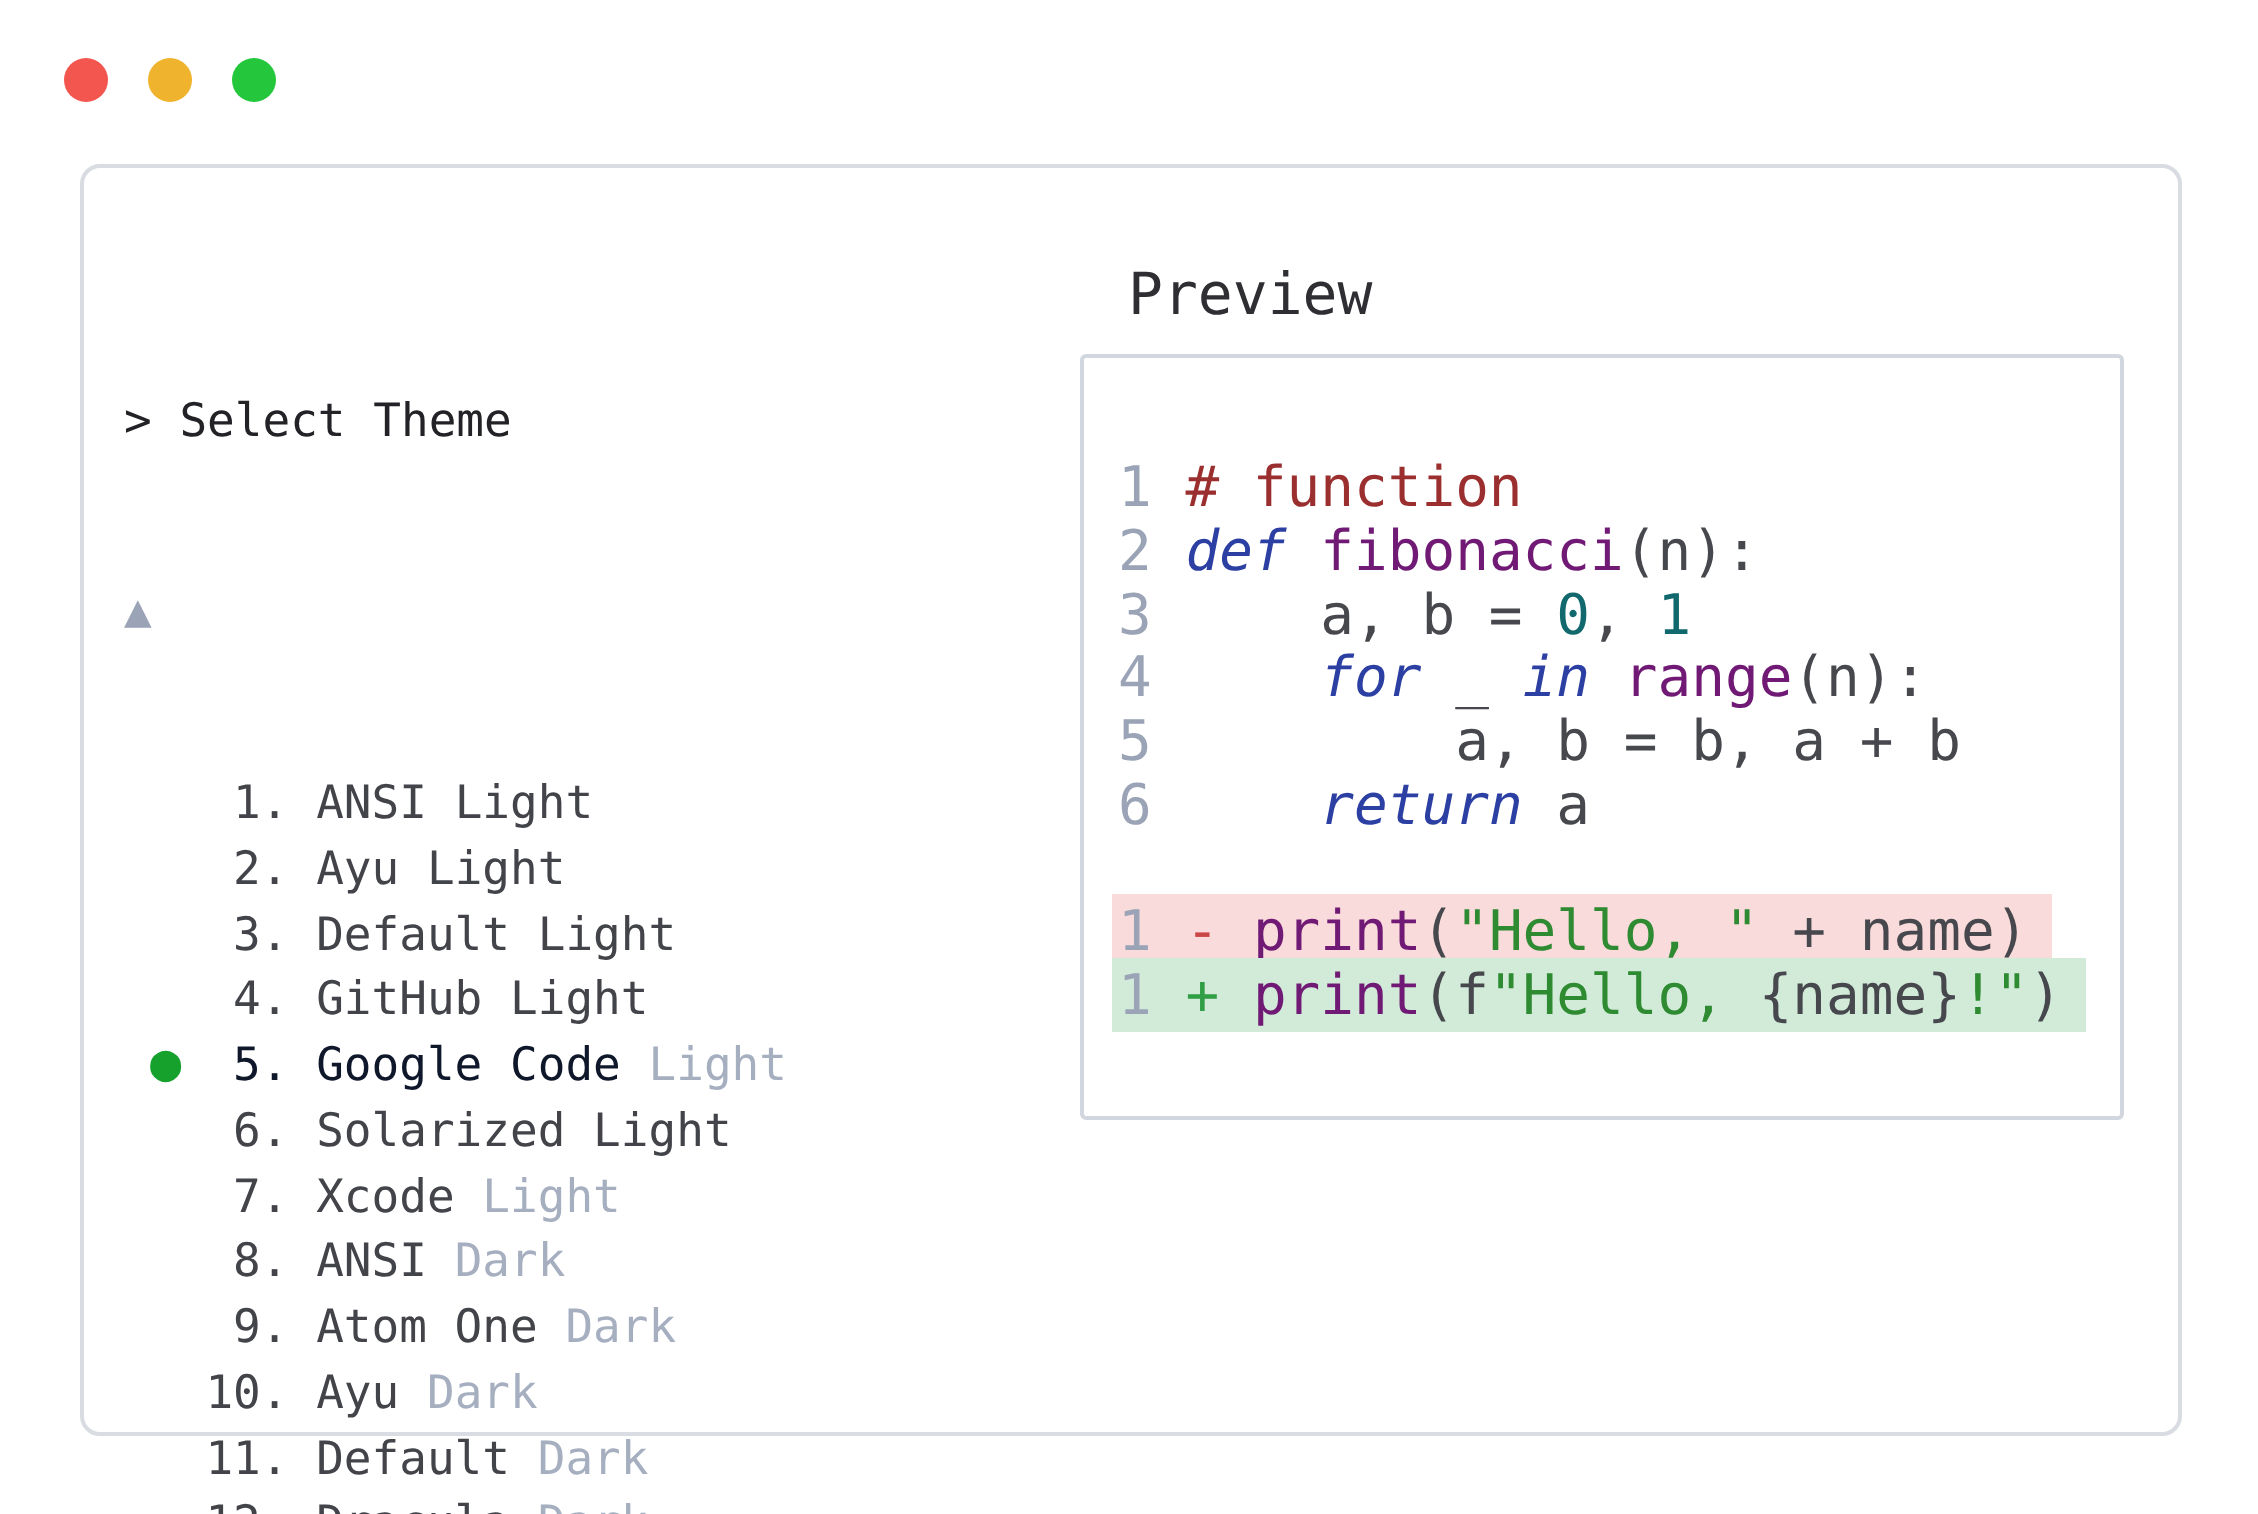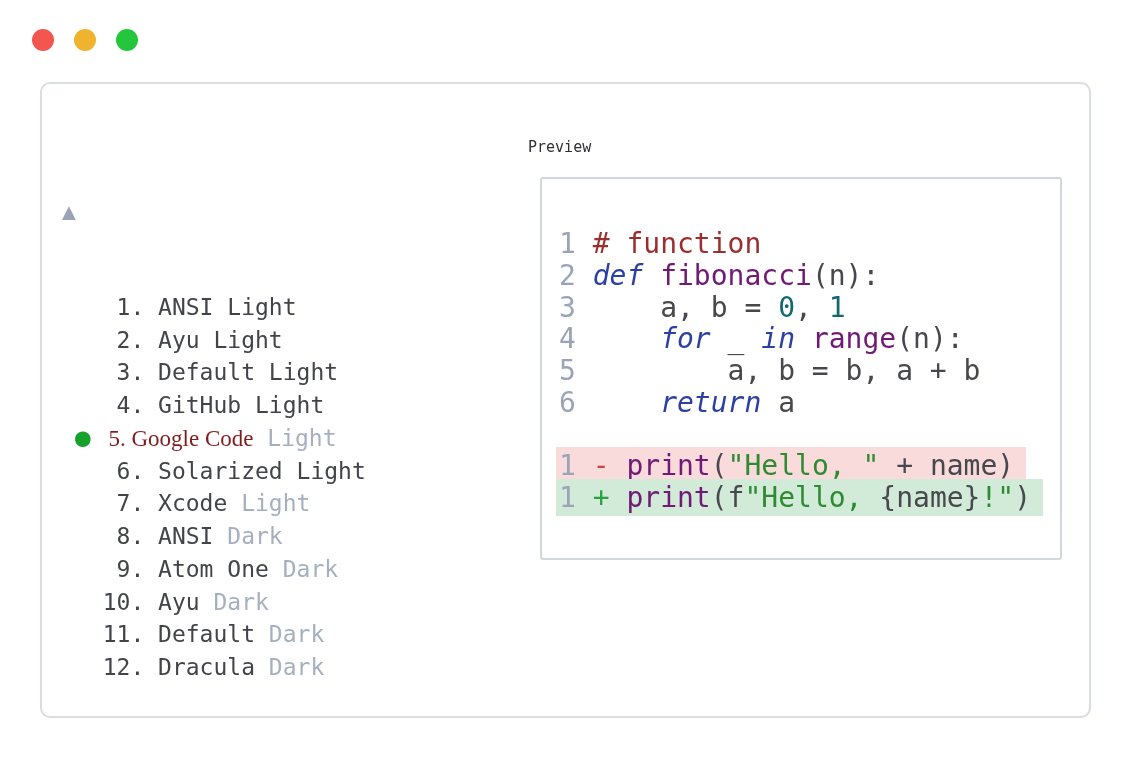--- a/index.html
+++ b/index.html
@@ -27,31 +27,31 @@
 
   
   .left-col {
     position: absolute; left: 62px; top: 132px;
     font-size: 23px; line-height: 31.75px;
     white-space: pre; color: #42444a;
   }
   .prompt { color: #232327; }
   .arrow-up { color: #9aa4b6; }
   .muted { color: #a6afc0; }
-  .green { color: #7f1d1d; font-family: Liberation Serif, serif; }
+  .green { color: #0f172a; }
   .theme-row { cursor: default; margin-left: 13px; }
   .theme-row .bullet {
     display: inline-block; width: 27.7px;
     font-size: 26px; color: #16a02c;
   }
 
   
   .preview-label {
-    position: absolute; left: 528px; top: 132px;
-    font-size: 15px; line-height: 31.75px; color: #2e2e33;
+    position: absolute; left: 564px; top: 132px;
+    font-size: 29px; line-height: 31.75px; color: #2e2e33;
     white-space: pre;
   }
   .preview-box {
     position: absolute; left: 540px; top: 177px;
     width: 522px; height: 383px;
     border: 2px solid #d2d6de; border-radius: 3px;
     background: #ffffff; box-sizing: border-box;
   }
   .code {
     position: absolute; left: 559px; top: 228px;
@@ -76,20 +76,21 @@
 
 <div class="traffic">
   <div class="dot close"></div>
   <div class="dot min"></div>
   <div class="dot zoom"></div>
 </div>
 
 <div class="panel"></div>
 
 <div class="left-col">
+  <div class="prompt">&gt; Select Theme</div>
   <div class="arrow-up">▲</div>
   <div id="theme-list"><div class="theme-row"><span class="bullet"> </span><span class=""> 1. ANSI</span><span class=""> Light</span></div><div class="theme-row"><span class="bullet"> </span><span class=""> 2. Ayu</span><span class=""> Light</span></div><div class="theme-row"><span class="bullet"> </span><span class=""> 3. Default</span><span class=""> Light</span></div><div class="theme-row"><span class="bullet"> </span><span class=""> 4. GitHub</span><span class=""> Light</span></div><div class="theme-row"><span class="bullet">●</span><span class="green"> 5. Google Code</span><span class="muted"> Light</span></div><div class="theme-row"><span class="bullet"> </span><span class=""> 6. Solarized</span><span class=""> Light</span></div><div class="theme-row"><span class="bullet"> </span><span class=""> 7. Xcode</span><span class="muted"> Light</span></div><div class="theme-row"><span class="bullet"> </span><span class=""> 8. ANSI</span><span class="muted"> Dark</span></div><div class="theme-row"><span class="bullet"> </span><span class=""> 9. Atom One</span><span class="muted"> Dark</span></div><div class="theme-row"><span class="bullet"> </span><span class="">10. Ayu</span><span class="muted"> Dark</span></div><div class="theme-row"><span class="bullet"> </span><span class="">11. Default</span><span class="muted"> Dark</span></div><div class="theme-row"><span class="bullet"> </span><span class="">12. Dracula</span><span class="muted"> Dark</span></div></div>
   
   
   
 </div>
 
 <div class="preview-label">Preview</div>
 <div class="preview-box"></div>
 <div class="code" id="preview-code"><div class="code-line"><span class="ln">1 </span><span class="cm"># function</span></div><div class="code-line"><span class="ln">2 </span><span class="kw">def</span><span class="pl"> </span><span class="fn">fibonacci</span><span class="pl">(n):</span></div><div class="code-line"><span class="ln">3 </span><span class="pl">    a, b = </span><span class="num">0</span><span class="pl">, </span><span class="num">1</span></div><div class="code-line"><span class="ln">4 </span><span class="pl">    </span><span class="kw">for</span><span class="pl"> _ </span><span class="kw">in</span><span class="pl"> </span><span class="fn">range</span><span class="pl">(n):</span></div><div class="code-line"><span class="ln">5 </span><span class="pl">        a, b = b, a + b</span></div><div class="code-line"><span class="ln">6 </span><span class="pl">    </span><span class="kw">return</span><span class="pl"> a</span></div><div class="code-line"><span class="ln">  </span> </div><div class="code-line"><span class="diff-bg removed"><span class="ln">1 </span><span class="dm">- </span><span class="fn">print</span><span class="pl">(</span><span class="str">"Hello, "</span><span class="pl"> + name)</span></span></div><div class="code-line"><span class="diff-bg added"><span class="ln">1 </span><span class="dp">+ </span><span class="fn">print</span><span class="pl">(f</span><span class="str">"Hello, </span><span class="pl">{name}</span><span class="str">!"</span><span class="pl">)</span></span></div></div>

